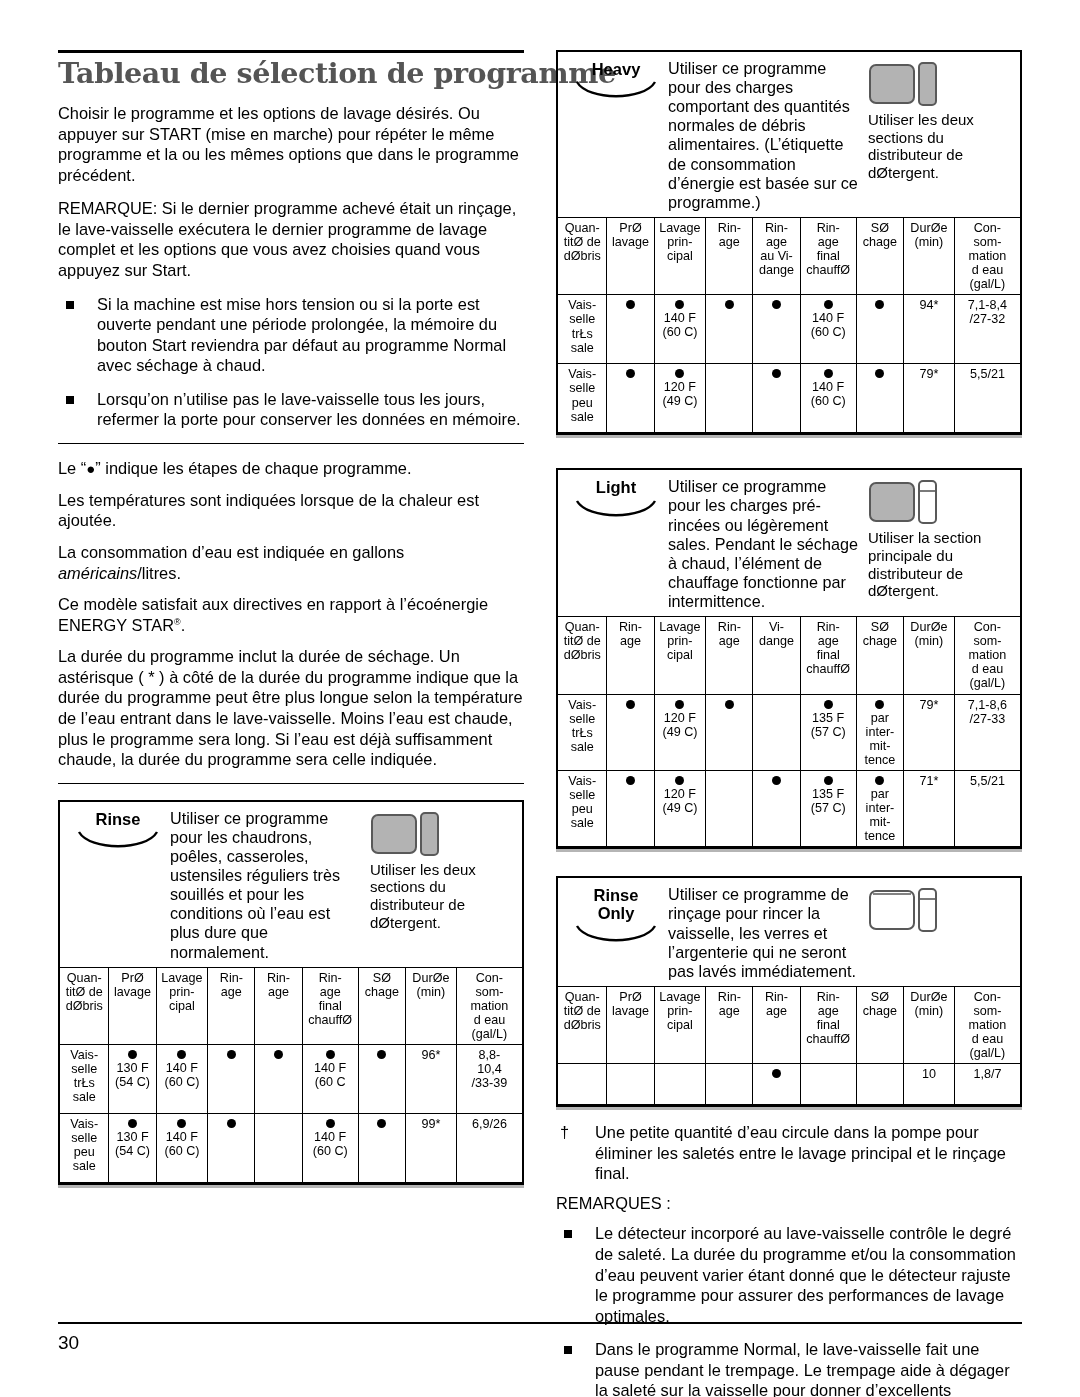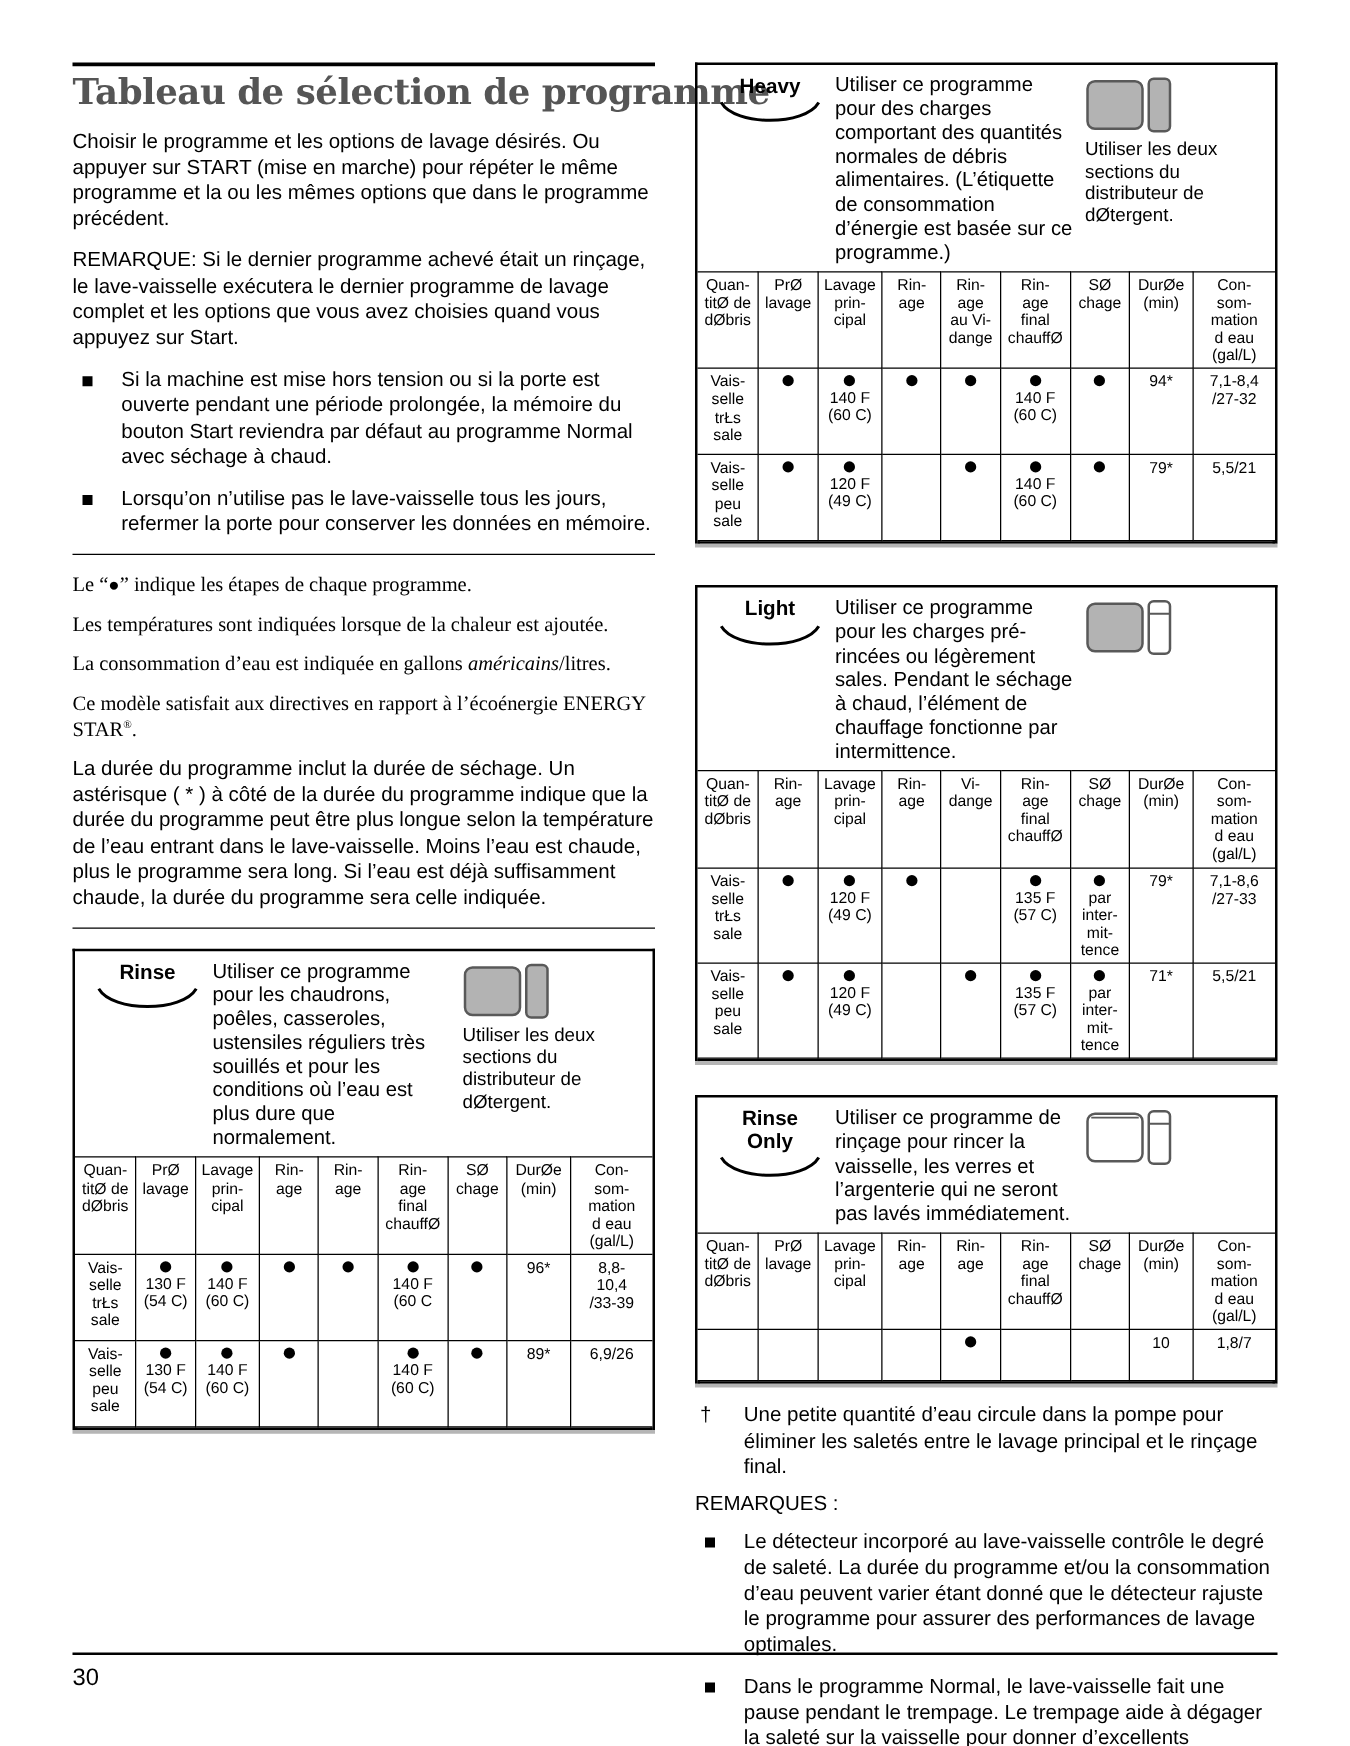--- a/index.html
+++ b/index.html
@@ -55,21 +55,21 @@
     white-space: nowrap;
   }
 
   
   p.body {
     font-size: 16.4px;
     line-height: 1.255;
     margin: 0 0 13px 0;
     text-align: left;
   }
-  p.body.tight { margin-bottom: 11px; font-family: Liberation Serif, serif; }
+  p.body.tight { margin-bottom: 11px; }
 
   ul.bullets {
     list-style: none;
     margin: 0 0 12px 0;
     padding: 0;
   }
   ul.bullets > li {
     position: relative;
     padding-left: 39px;
     font-size: 16.4px;
@@ -399,21 +399,21 @@
               <td class="cell"></td>
               <td class="cell">
                 <span class="dot"></span>
                 <span class="sub">140 F</span>
                 <span class="sub">(60  C)</span>
               </td>
               <td class="cell">
                 <span class="dot"></span>
               </td>
               <td class="cell">
-                <span class="sub">89*</span>
+                <span class="sub">99*</span>
               </td>
               <td class="cell">
                 <span class="sub">6,9/26</span>
               </td>
             </tr>
           </tbody>
       </table>
       <div class="blk-edge"></div>
     </div>
     <div class="blk-bottom-rule"></div>
@@ -588,20 +588,21 @@
             <path d="M3 3 C 14 22, 70 22, 81 3" fill="none" stroke="#000" stroke-width="2.4"></path>
           </svg>
         </div>
         <div class="prog-desc">Utiliser ce programme pour les charges pré-rincées ou légèrement sales. Pendant le séchage à chaud, l’élément de chauffage fonctionne par intermittence.</div>
         <div class="prog-disp">
           <svg class="disp-icon" width="76" height="46" viewBox="0 0 76 46">
             <rect x="2" y="4" width="44" height="38" rx="6" fill="#b3b3b3" stroke="#595959" stroke-width="2"></rect>
             <rect x="51" y="2" width="17" height="42" rx="4" fill="#ffffff" stroke="#595959" stroke-width="2"></rect>
             <line x1="51" y1="12" x2="68" y2="12" stroke="#595959" stroke-width="1.6"></line>
           </svg>
+          <div class="disp-text">Utiliser la section principale du distributeur de dØtergent.</div>
         </div>
       </div>
       <table class="cycle">
         <colgroup>
           <col style="width:10.6%">
             <col style="width:10.2%">
             <col style="width:11.2%">
             <col style="width:10.2%">
           <col style="width:10.2%">
             <col style="width:12.2%">

